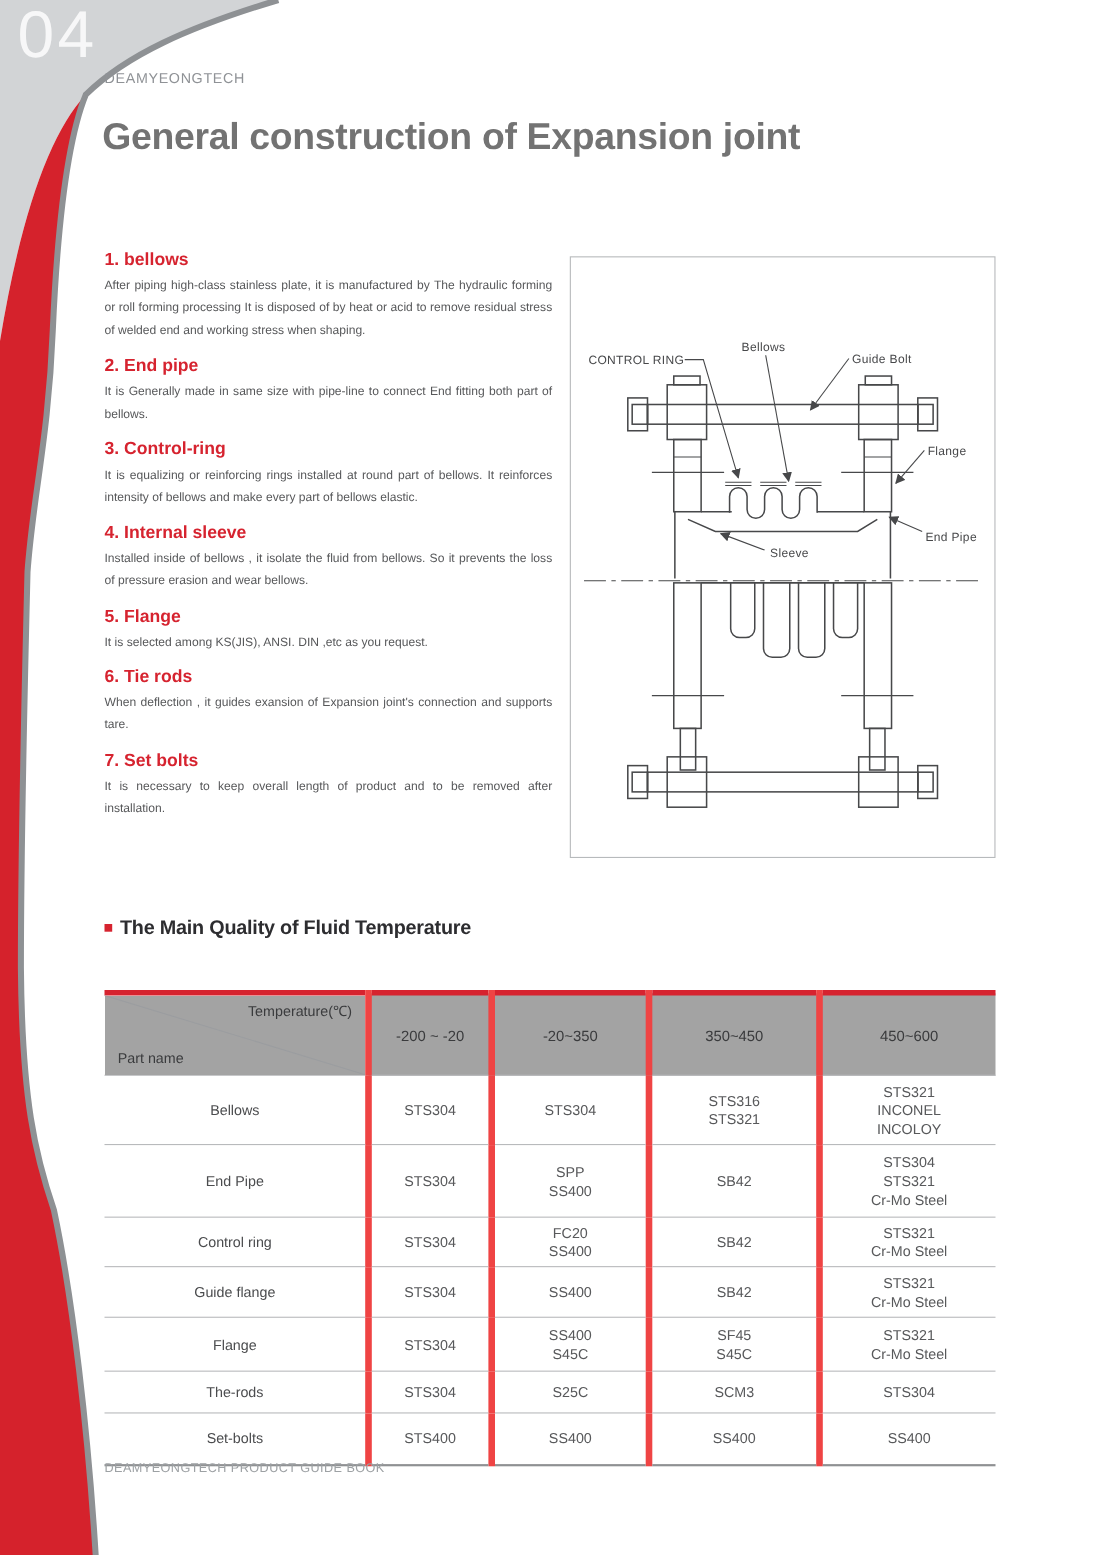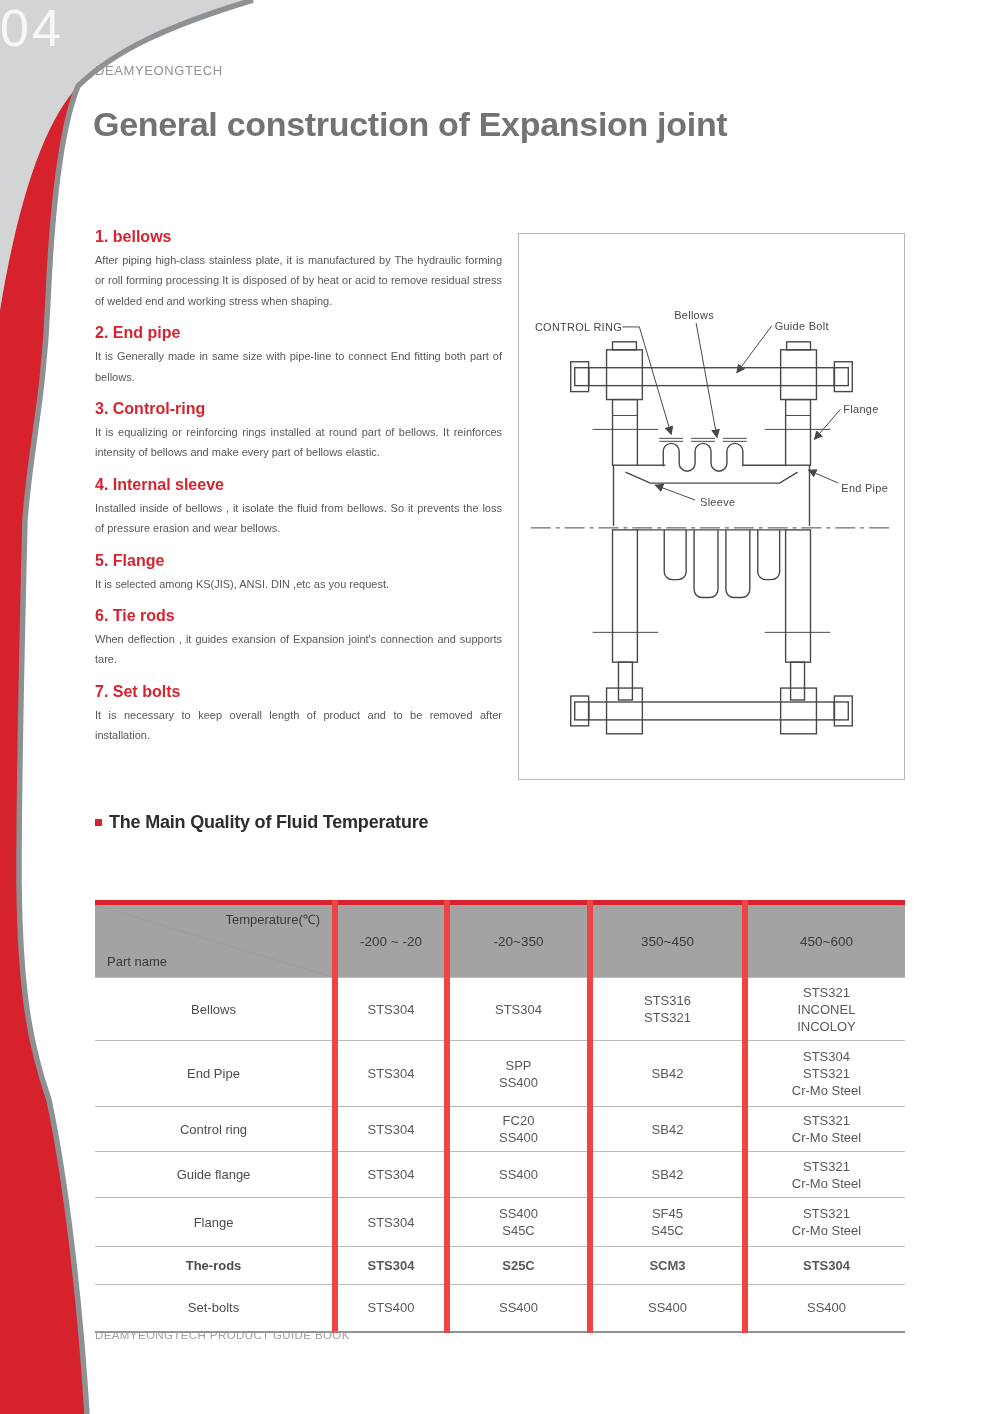--- a/index.html
+++ b/index.html
@@ -6,22 +6,22 @@
   body{
     width:1000px;height:1414px;
     background:#ffffff;
     font-family:"Liberation Sans",sans-serif;
     position:relative;
     overflow:hidden;
   }
   .page{position:absolute;inset:0;}
   .bg-svg{position:absolute;top:0;left:0;width:1000px;height:1414px;}
   .page-number{
-    position:absolute;left:0;top:2px;
-    font-size:52px;font-weight:200;line-height:1;
+    position:absolute;left:16px;top:2px;
+    font-size:60px;font-weight:200;line-height:1;
     color:rgba(255,255,255,0.82);letter-spacing:3px;
   }
   .brand{
     position:absolute;left:95px;top:63px;
     font-size:13px;color:#8f9296;letter-spacing:.6px;
   }
   .page-title{
     position:absolute;left:93px;top:105px;margin:0;
     font-size:34px;font-weight:700;color:#737373;letter-spacing:-.3px;
   }
@@ -30,38 +30,38 @@
   .section h3{margin:0 0 4px;font-size:16px;font-weight:700;color:#d6232f;}
   .section p{margin:0;font-size:11px;line-height:20.4px;color:#57585a;text-align:justify;}
   .diagram-box{
     position:absolute;left:518px;top:233px;width:387px;height:547px;
     border:1px solid #b7babc;background:#fff;box-sizing:border-box;
   }
   .diagram-box svg{display:block;width:100%;height:100%;}
   .dg-line{stroke:#47484a;stroke-width:1.4;fill:none;}
   .dg-thin{stroke:#47484a;stroke-width:1;fill:none;}
   .dg-label{font-family:"Liberation Sans",sans-serif;font-size:11px;fill:#47484a;letter-spacing:.3px;}
-  .fluid-title{position:absolute;left:95px;top:812px;display:flex;align-items:center;}
+  .fluid-title{position:absolute;left:95px;top:833px;display:flex;align-items:center;}
   .fluid-title .bullet{width:7px;height:7px;background:#d6232f;margin-right:7px;}
   .fluid-title .text{font-size:18px;font-weight:700;color:#2d2d30;letter-spacing:-.2px;}
   table.fluid{
     position:absolute;left:95px;top:900px;width:810px;
     border-collapse:collapse;table-layout:fixed;
     border-top:5px solid #d6232f;border-bottom:2px solid #8f9193;
   }
   table.fluid td{
     font-size:13px;color:#58595b;text-align:center;vertical-align:middle;
     white-space:pre-line;border-top:1px solid #b8babc;padding:2px 4px;
     line-height:17px;
   }
   table.fluid td+td{border-left:6px solid #ef4444;}
   table.fluid tr.r-head td{border-top:none;background:#a3a3a3;font-size:13.5px;color:#3a3b3d;}
   table.fluid td.part{color:#4b4c4e;}
   tr.r-head{height:43px;} tr.r0{height:63px;} tr.r1{height:66px;} tr.r2{height:45px;}
-  tr.r3{height:46px;} tr.r4{height:49px;} tr.r5{height:38px;font-weight:bold;} tr.r6{height:47px;}
+  tr.r3{height:46px;} tr.r4{height:49px;} tr.r5{height:38px;} tr.r6{height:47px;}
   td.corner{position:relative;padding:0;}
   td.corner svg{position:absolute;inset:0;width:100%;height:100%;}
   .corner-top{position:absolute;top:6px;right:12px;font-size:13px;color:#3a3b3d;}
   .corner-bottom{position:absolute;bottom:7px;left:12px;font-size:13px;color:#3a3b3d;}
   .footer{
     position:absolute;left:95px;top:1329px;
     font-size:11.5px;color:#9da1a4;letter-spacing:.4px;
   }
 </style>
 </head>

